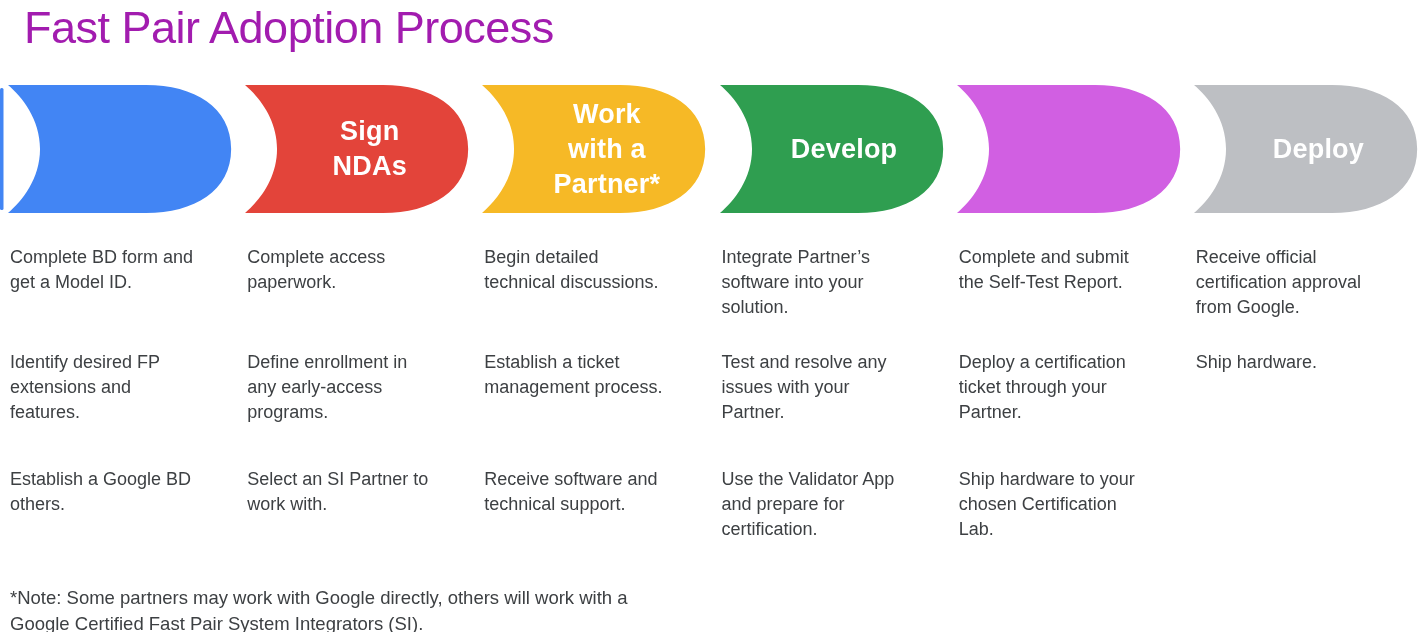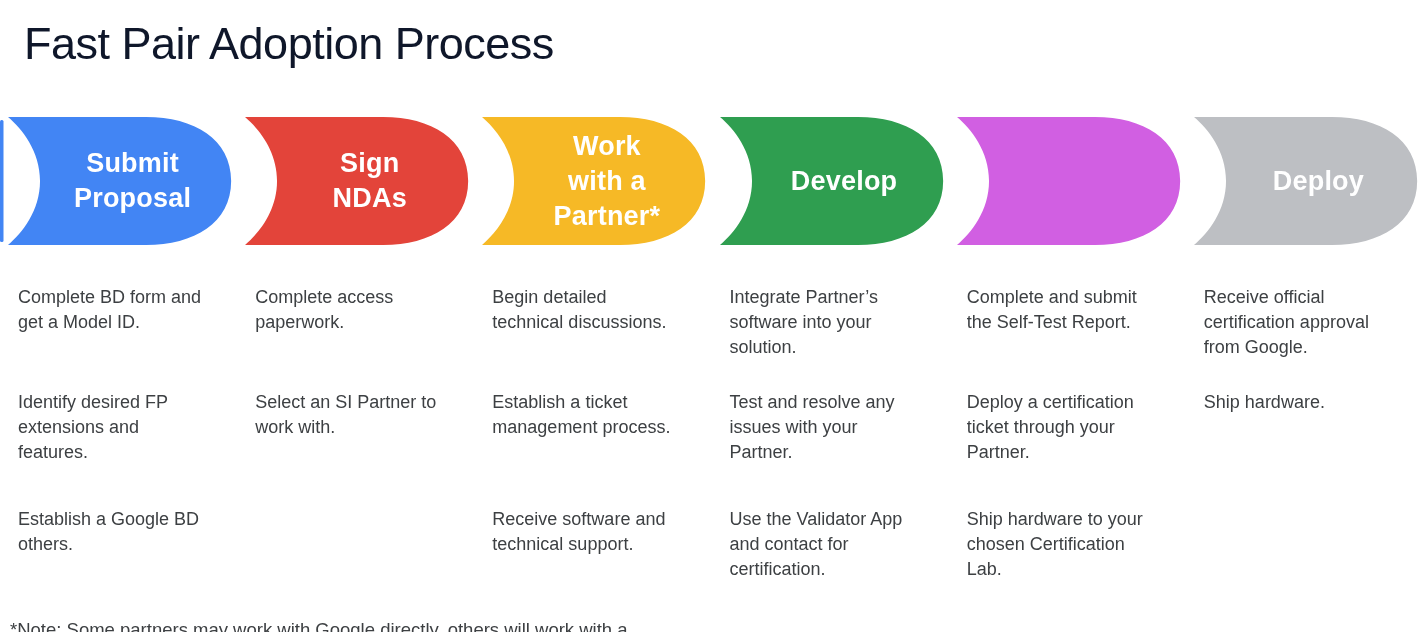--- a/index.html
+++ b/index.html
@@ -7,26 +7,26 @@
     position:relative;
     width:1423px;height:632px;
     background:#ffffff;
     font-family:"Liberation Sans","DejaVu Sans",sans-serif;
     color:#3d4043;
     overflow:hidden;
     box-sizing:border-box;
   }
   .page-title{
     height:85px;
-    margin:16px;
-    padding:2px 0 0 8px;
+    margin:0;
+    padding:2px 0 0 24px;
     box-sizing:border-box;
     font-size:45px;
     font-weight:400;
-    color:#0f172a;
+    color:#a21caf;
     letter-spacing:-0.5px;
     white-space:nowrap;
   }
   .stages-grid{
     display:grid;
     grid-template-columns:repeat(6,1fr);
     width:1423px;
   }
   .stage-col{
     display:grid;
@@ -48,21 +48,21 @@
     display:flex;align-items:center;justify-content:center;
     text-align:center;
     color:#ffffff;
     font-size:27px;
     line-height:35px;
     font-weight:600;
     white-space:pre-line;
     letter-spacing:0.2px;
   }
   .item{
-    margin:8px;
+    margin:0;
     padding:0 14px 0 10px;
     box-sizing:border-box;
     font-size:18px;
     line-height:25px;
     white-space:pre-line;
   }
   .item.r1{padding-top:32px;}
   .footnote{
     margin:2px 0 0 0;
     padding:0 0 0 10px;
@@ -80,42 +80,43 @@
   <h1 class="page-title">Fast Pair Adoption Process</h1>
 
   <div class="stages-grid">
 
     <div class="stage-col">
       <div class="chevron">
         <svg viewBox="0 0 237 128" preserveAspectRatio="none">
           <rect x="0" y="3" width="3.5" height="122" rx="1.5" fill="#4285F4"></rect>
           <path d="M 8 0 L 146 0 C 194 0 231 22 231 64 C 231 106 194 128 146 128 L 8 128 C 22 116 40 94 40 64 C 40 34 22 12 8 0 Z" fill="#4285F4"></path>
         </svg>
-        <div class="stage-label">Submit
-Proposal</div>
       </div>
       <p class="item r1">Complete BD form and
 get a Model ID.</p>
       <p class="item r2">Identify desired FP
 extensions and
 features.</p>
       <p class="item r3">Establish a Google BD
 others.</p>
     </div>
 
     <div class="stage-col">
       <div class="chevron">
         <svg viewBox="0 0 237 128" preserveAspectRatio="none">
           <path d="M 8 0 L 146 0 C 194 0 231 22 231 64 C 231 106 194 128 146 128 L 8 128 C 22 116 40 94 40 64 C 40 34 22 12 8 0 Z" fill="#E3443A"></path>
         </svg>
         <div class="stage-label">Sign
 NDAs</div>
       </div>
       <p class="item r1">Complete access
 paperwork.</p>
+      <p class="item r2">Define enrollment in
+any early-access
+programs.</p>
       <p class="item r3">Select an SI Partner to
 work with.</p>
     </div>
 
     <div class="stage-col">
       <div class="chevron">
         <svg viewBox="0 0 237 128" preserveAspectRatio="none">
           <path d="M 8 0 L 146 0 C 194 0 231 22 231 64 C 231 106 194 128 146 128 L 8 128 C 22 116 40 94 40 64 C 40 34 22 12 8 0 Z" fill="#F6B926"></path>
         </svg>
         <div class="stage-label">Work
@@ -137,21 +138,21 @@
         </svg>
         <div class="stage-label">Develop</div>
       </div>
       <p class="item r1">Integrate Partner’s
 software into your
 solution.</p>
       <p class="item r2">Test and resolve any
 issues with your
 Partner.</p>
       <p class="item r3">Use the Validator App
-and contact for
+and prepare for
 certification.</p>
     </div>
 
     <div class="stage-col">
       <div class="chevron">
         <svg viewBox="0 0 237 128" preserveAspectRatio="none">
           <path d="M 8 0 L 146 0 C 194 0 231 22 231 64 C 231 106 194 128 146 128 L 8 128 C 22 116 40 94 40 64 C 40 34 22 12 8 0 Z" fill="#D15FE2"></path>
         </svg>
       </div>
       <p class="item r1">Complete and submit

